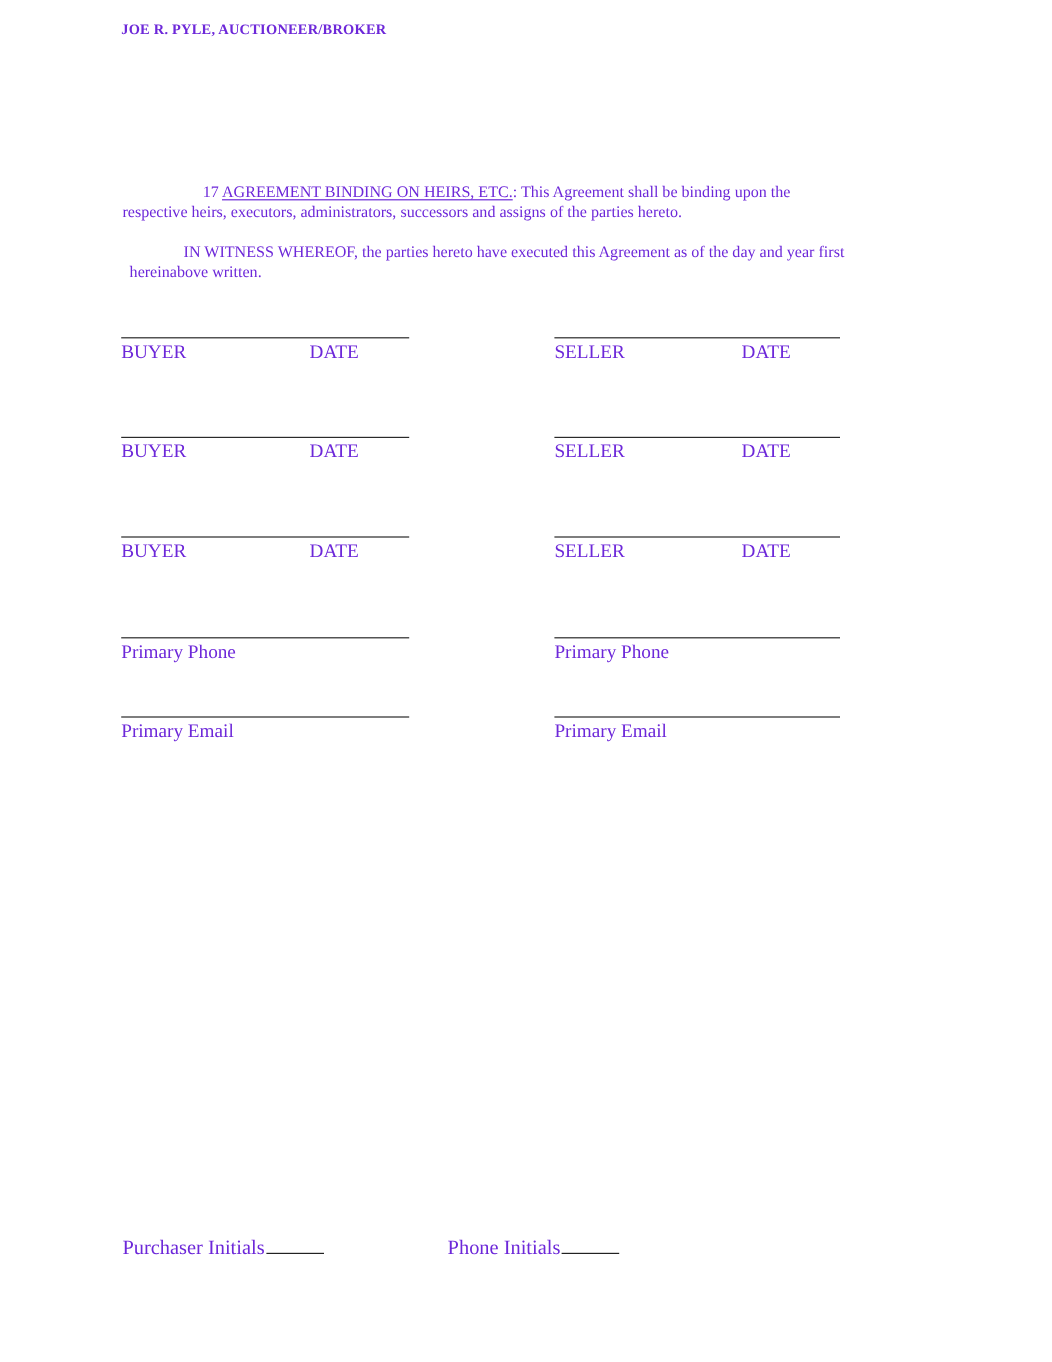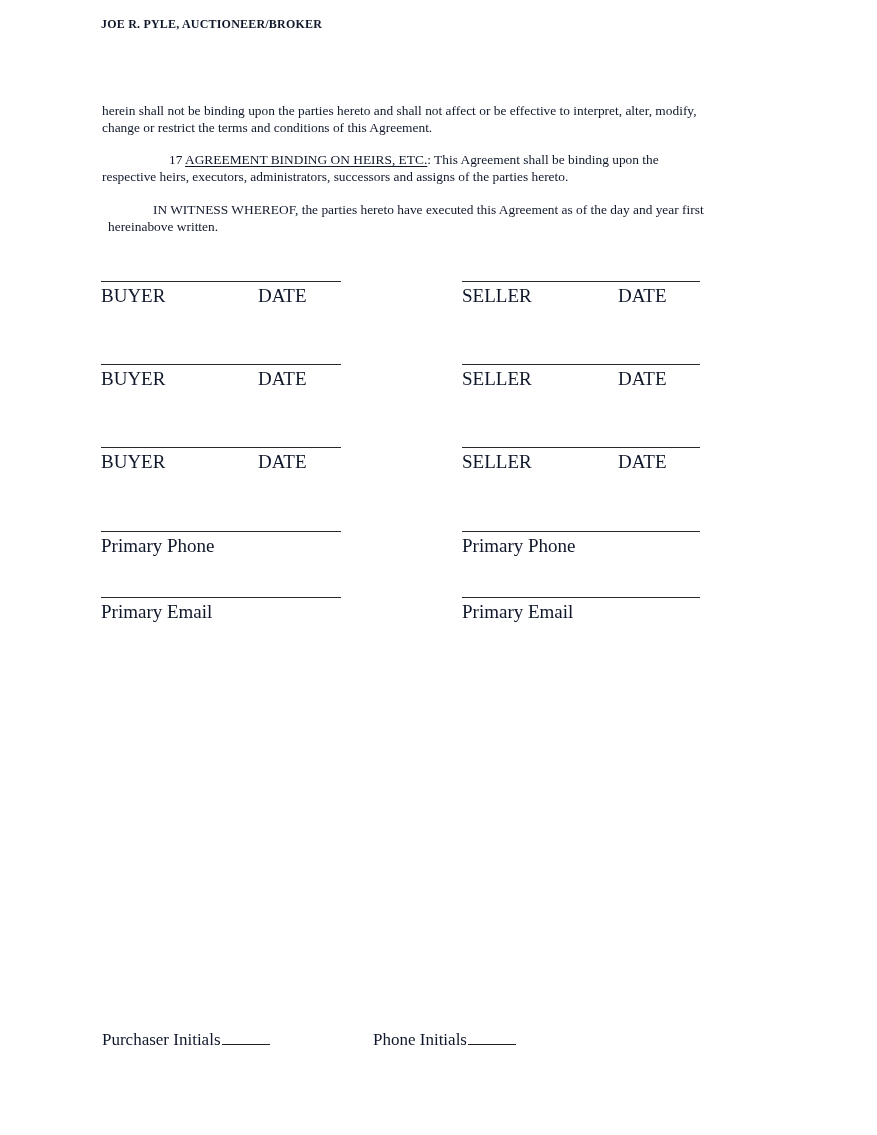--- a/index.html
+++ b/index.html
@@ -2,21 +2,21 @@
 <html><head>
 <meta charset="utf-8">
 <style>
   html, body { margin: 0; padding: 0; background: #ffffff; }
   .page {
     position: relative;
     width: 877px;
     height: 1087px;
     background: #ffffff;
     font-family: "Liberation Serif", serif;
-    color: #0f172a;
+    color: #6d28d9;
     overflow: hidden;
   }
   .header {
     position: absolute;
     left: 101px;
     top: 17px;
     font-size: 12px;
     font-weight: bold;
     letter-spacing: 0.2px;
     white-space: nowrap;
@@ -41,21 +41,21 @@
   #row-sig2 { top: 364px; }
   #row-sig3 { top: 447px; }
   #row-phone { top: 531px; }
   #row-email { top: 597px; }
   #row-attorney { top: 696px; }
 
   .col { position: absolute; top: 0; }
   .col.l { left: 101px; width: 240px; }
   .col.r { left: 462px; width: 238px; }
   .rule { border-top: 1.2px solid #2a2a2a; height: 0; }
-  .labels { position: relative; margin-top: 3px; font-size: 19px; }
+  .labels { position: relative; margin-top: 3px; font-size: 16px; }
   .labels .date { position: absolute; left: 157px; top: 0; }
   .col.r .labels .date { left: 156px; }
 
   .initials { position: absolute; top: 1030px; font-size: 17px; white-space: nowrap; }
   #purchaser-initials { left: 102px; }
   #seller-initials { left: 373px; }
   .blank {
     display: inline-block;
     width: 48px;
     height: 13px;
@@ -64,24 +64,20 @@
     vertical-align: baseline;
   }
 </style>
 </head>
 <body>
 
 <div class="page">
 
   <div class="header">JOE R. PYLE, AUCTIONEER/BROKER</div>
 
-  <div class="para" id="para1">
-    <div class="line">herein shall not be binding upon the parties hereto and shall not affect or be effective to interpret, alter, modify,</div>
-    <div class="line">change or restrict the terms and conditions of this Agreement.</div>
-  </div>
 
   <div class="para" id="para2">
     <div class="line indent67"><span>17 </span><span class="u">AGREEMENT BINDING ON HEIRS, ETC.</span><span>: This Agreement shall be binding upon the</span></div>
     <div class="line">respective heirs, executors, administrators, successors and assigns of the parties hereto.</div>
   </div>
 
   <div class="para" id="para3">
     <div class="line indent51">IN WITNESS WHEREOF, the parties hereto have executed this Agreement as of the day and year first</div>
     <div class="line indent6">hereinabove written.</div>
   </div>

